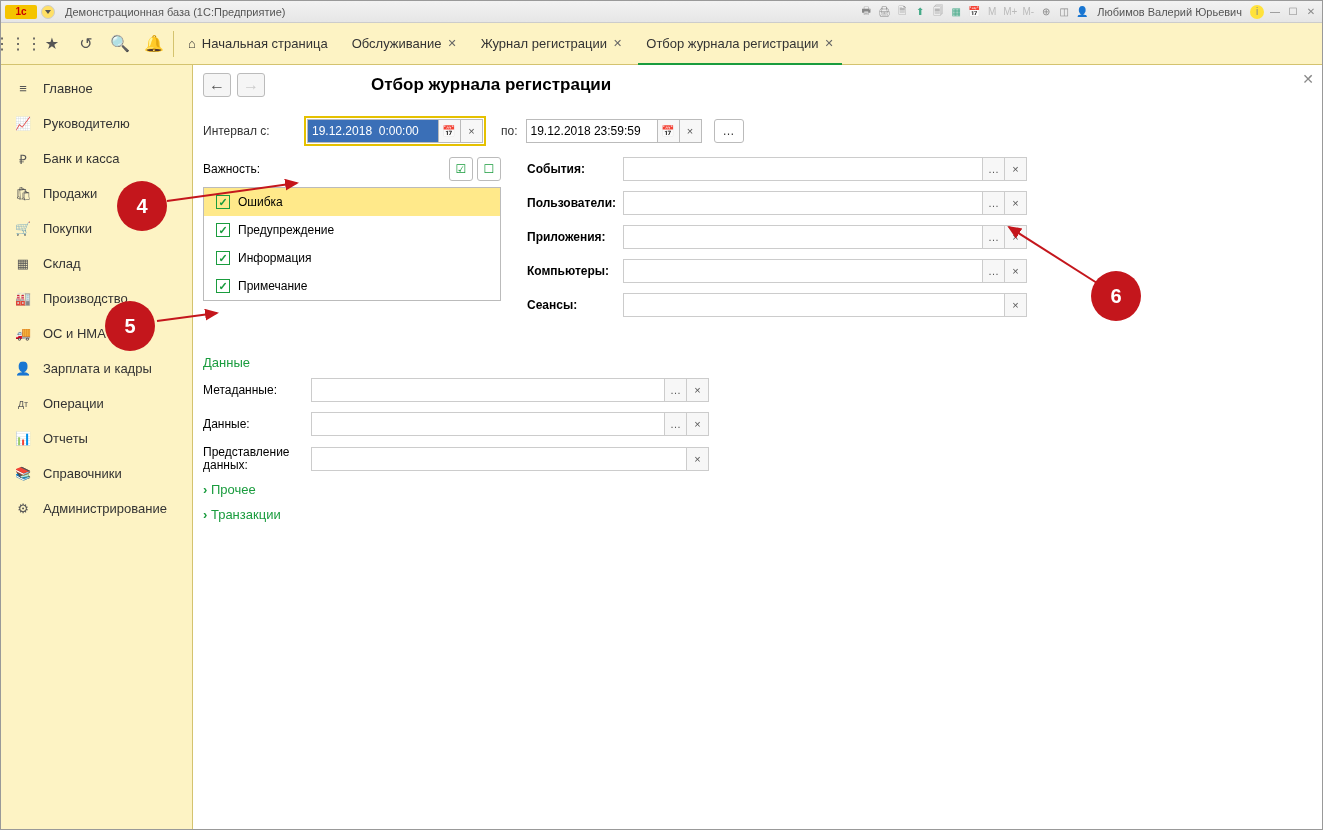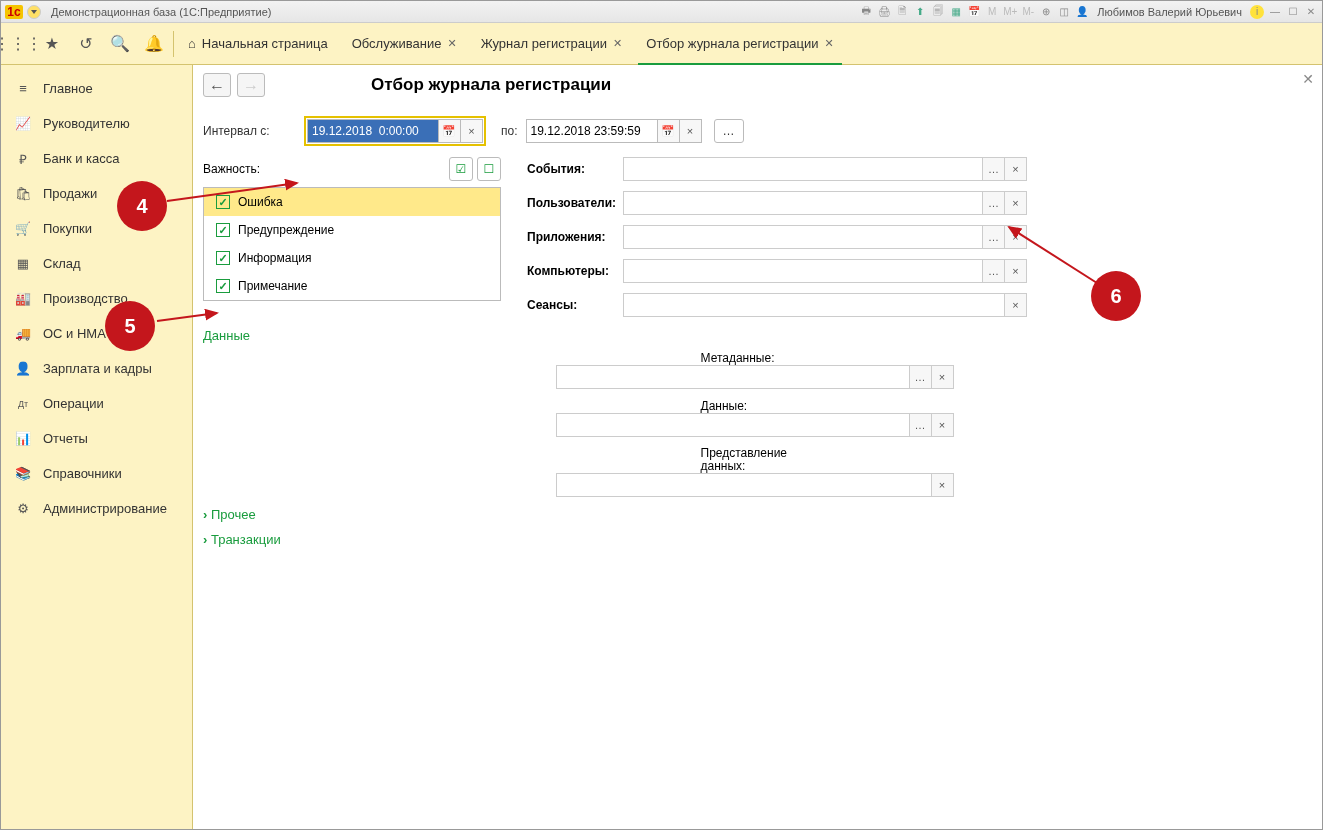--- a/index.html
+++ b/index.html
@@ -1,19 +1,19 @@
 <!DOCTYPE html>
 <html><head>
 <meta charset="utf-8">
 <style>
 * { box-sizing: border-box; margin: 0; padding: 0; font-family: Arial, sans-serif; }
 body { background: #fff; width: 1323px; height: 830px; overflow: hidden; position: relative; border:1px solid #999;}
 .titlebar { height: 22px; background: linear-gradient(#f2f2f2,#e6e6e6); border-bottom: 1px solid #ccc; display:flex; align-items:center; padding:0 4px; font-size:11px; color:#555;}
 .titlebar .left { display:flex; align-items:center; gap:4px; }
-.titlebar .logo { width:18px;height:14px;background:#f5c400;border-radius:2px;display:inline-flex;align-items:center;justify-content:center;font-size:12px;font-weight:bold;color:#c00;}
+.titlebar .logo { width:32px;height:14px;background:#f5c400;border-radius:2px;display:inline-flex;align-items:center;justify-content:center;font-size:10px;font-weight:bold;color:#c00;}
 .titlebar .dd { width:14px;height:14px;border:1px solid #ccc;border-radius:7px;background:#ffe066;display:inline-block;position:relative;}
 .titlebar .dd::after{content:"";position:absolute;top:4px;left:3px;border-left:3px solid transparent;border-right:3px solid transparent;border-top:4px solid #555;}
 .titlebar .right { margin-left:auto; display:flex; gap:4px; align-items:center;}
 .titlebar .right .ico{width:14px;height:14px;display:inline-flex;align-items:center;justify-content:center;font-size:10px;color:#888;}
 .titlebar .right .user{font-size:11px;color:#555;margin:0 4px;}
 .toolbar { height:42px; background:#fdf3c4; border-bottom:1px solid #d4c36f; display:flex; align-items:center;}
 .tool-ico { width:34px; height:42px; display:flex; align-items:center; justify-content:center; color:#555; font-size:16px;}
 .tool-sep { width:1px; height:26px; background:#d4c36f; margin:0 2px;}
 .tabs { display:flex; align-items:center; height:42px; }
 .tab { padding:0 12px; height:42px; display:flex; align-items:center; font-size:13px; color:#333; position:relative; gap:6px;}
@@ -49,22 +49,22 @@
 .imp-head .sq{width:24px;height:24px;border:1px solid #bbb;border-radius:3px;background:#fff;margin-left:4px;display:inline-flex;align-items:center;justify-content:center;font-size:12px;color:#1a9c3e;cursor:pointer;}
 .imp-list{border:1px solid #bbb;}
 .imp-item{height:28px;display:flex;align-items:center;padding:0 12px;font-size:12px;gap:8px;}
 .imp-item.sel{background:#ffe98a;}
 .chk{width:14px;height:14px;border:1px solid #1a9c3e;display:inline-flex;align-items:center;justify-content:center;color:#1a9c3e;font-size:11px;font-weight:bold;}
 .r-row{display:flex;align-items:center;font-size:12px;margin-bottom:10px;}
 .r-label{width:96px;font-weight:bold;}
 .r-field{display:flex;flex:0 0 404px;}
 .r-input{flex:1;height:24px;border:1px solid #ccc;background:#fff;}
 .r-btn{width:22px;height:24px;border:1px solid #ccc;border-left:none;background:#f7f7f7;display:inline-flex;align-items:center;justify-content:center;font-size:11px;cursor:pointer;color:#555;}
-.section-h{color:#1a9c3e;font-size:13px;margin-top:1px;margin-bottom:8px;}
-.meta-row{display:flex;align-items:center;font-size:12px;margin-bottom:10px;flex-direction:column;}
+.section-h{color:#1a9c3e;font-size:13px;margin-top:28px;margin-bottom:8px;}
+.meta-row{display:flex;align-items:center;font-size:12px;margin-bottom:10px;}
 .meta-label{width:108px;}
 .meta-field{display:flex;width:398px;}
 .expand{color:#1a9c3e;font-size:13px;margin-top:10px;cursor:pointer;}
 .expand::before{content:"› ";color:#1a9c3e;font-weight:bold;}
 .badge{position:absolute;width:50px;height:50px;border-radius:25px;background:#c4161c;color:#fff;display:flex;align-items:center;justify-content:center;font-size:20px;font-weight:bold;z-index:50;}
 .arrow-svg{position:absolute;z-index:40;pointer-events:none;}
 </style>
 </head>
 <body>
 

